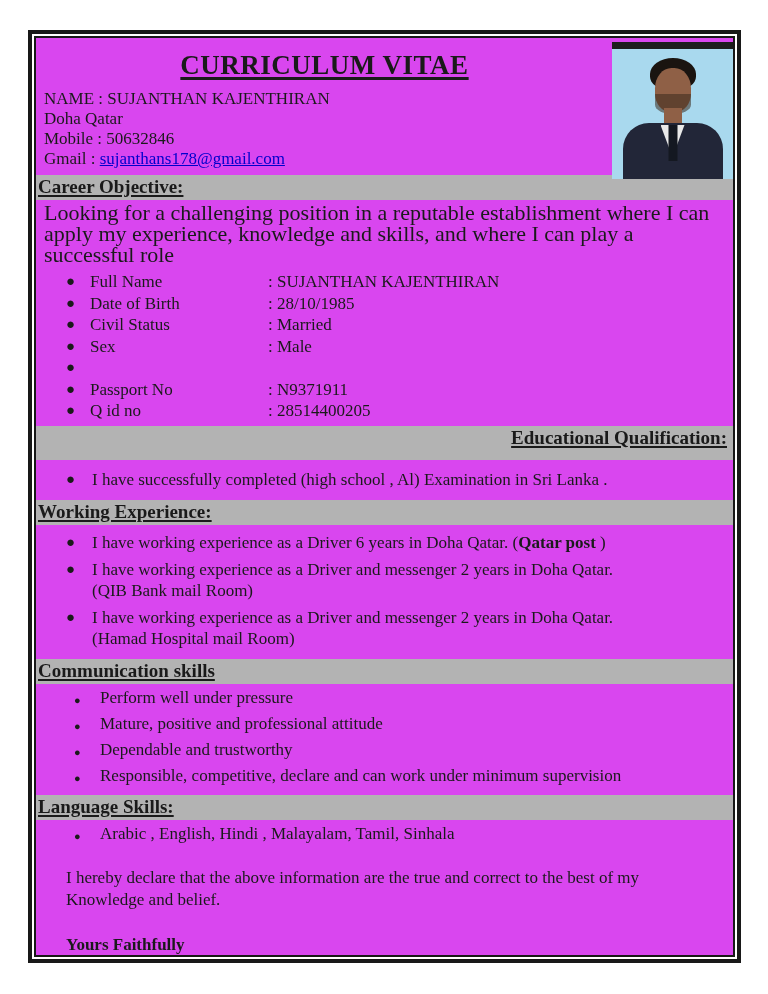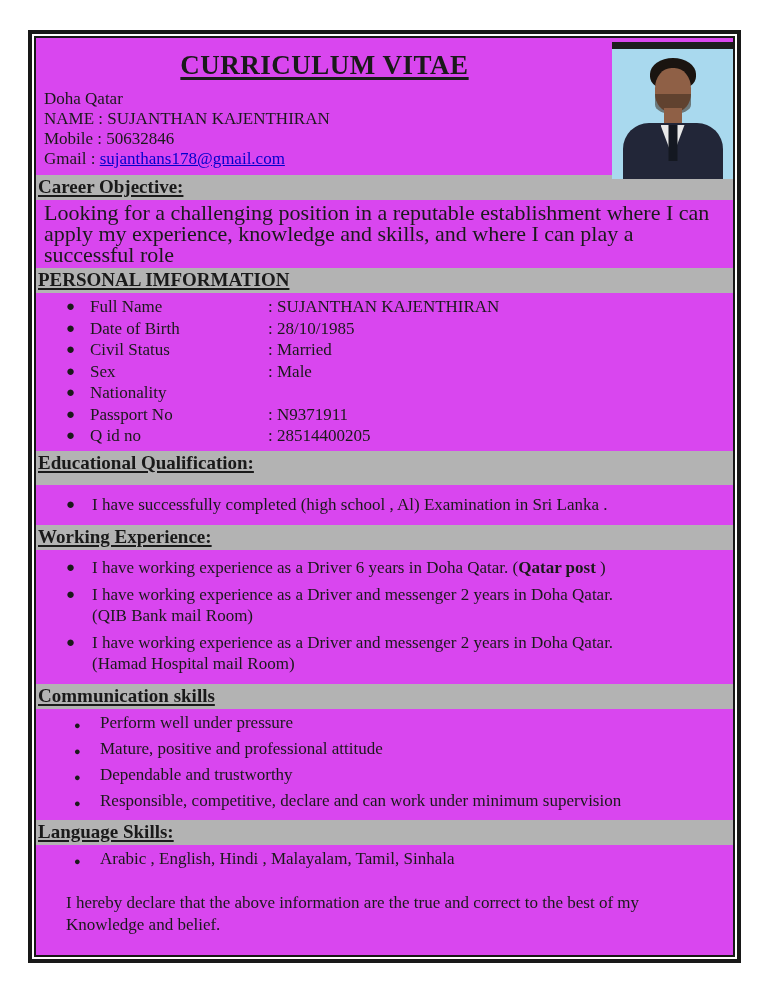--- a/index.html
+++ b/index.html
@@ -38,21 +38,21 @@
   .contact a, .email-link { color:#0000cc; text-decoration:underline; cursor:pointer; }
 
   
   .bar {
     background:#b3b3b3; padding:1px 6px 2px 2px; margin-top:0;
   }
   .bar .h {
     font-size:19px; font-weight:bold;
     text-decoration:underline; text-decoration-thickness:2px; text-underline-offset:2px;
   }
-  .bar.tall { padding-bottom:11px; }
+  .bar.tall { padding-bottom:11px;text-align:right; }
 
   .body-text { font-size:22px; line-height:21px; padding:2px 8px 3px 8px; }
 
   
   .list { padding:3px 8px 4px 30px; font-size:17px; line-height:21px; }
   .li { display:flex; margin-bottom:2px; }
   .li .dot { width:26px; flex:0 0 26px; text-align:left; }
   .li .dot.big { font-size:15px; }
   .li .dot.small { font-size:11px; padding-top:3px; }
   .li .txt { flex:1; }
@@ -86,37 +86,34 @@
       <div class="suit"></div>
       <div class="shirt"></div>
       <div class="tie"></div>
     </div>
 
     <div class="title-row">
       <span class="cv-title">CURRICULUM VITAE</span>
     </div>
 
     <div class="contact">
+      <div>NAME : SUJANTHAN KAJENTHIRAN</div>
       <div>Doha Qatar</div>
-      <div>NAME : SUJANTHAN KAJENTHIRAN</div>
       <div>Mobile : 50632846</div>
       <div>
         <span>Gmail : </span>
         <span class="email-link">sujanthans178@gmail.com</span>
       </div>
     </div>
 
     <div class="bar mt6">
       <span class="h">Career Objective:</span>
     </div>
     <div class="body-text">Looking for a challenging position in a reputable establishment where I can apply my experience, knowledge and skills, and where I can play a successful role</div>
 
-    <div class="bar">
-      <span class="h">PERSONAL IMFORMATION</span>
-    </div>
     <div class="list">
       <div class="p-row">
         <span class="dot">●</span>
         <span class="lbl">Full Name</span>
         <span class="val">: SUJANTHAN KAJENTHIRAN</span>
       </div>
       <div class="p-row">
         <span class="dot">●</span>
         <span class="lbl">Date of Birth</span>
         <span class="val">: 28/10/1985</span>
@@ -126,21 +123,20 @@
         <span class="lbl">Civil Status</span>
         <span class="val">: Married</span>
       </div>
       <div class="p-row">
         <span class="dot">●</span>
         <span class="lbl">Sex</span>
         <span class="val">: Male</span>
       </div>
       <div class="p-row">
         <span class="dot">●</span>
-        <span class="lbl">Nationality</span>
       </div>
       <div class="p-row">
         <span class="dot">●</span>
         <span class="lbl">Passport No</span>
         <span class="val">: N9371911</span>
       </div>
       <div class="p-row">
         <span class="dot">●</span>
         <span class="lbl">Q id no</span>
         <span class="val">: 28514400205</span>

